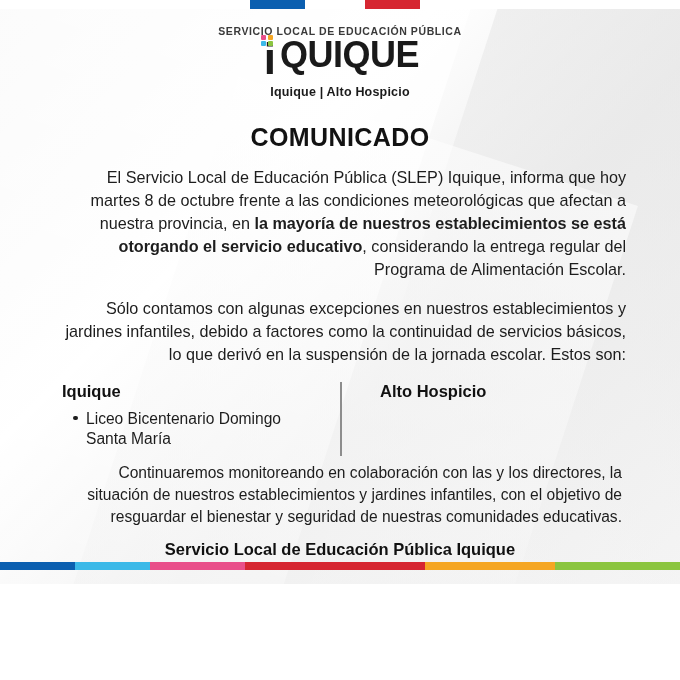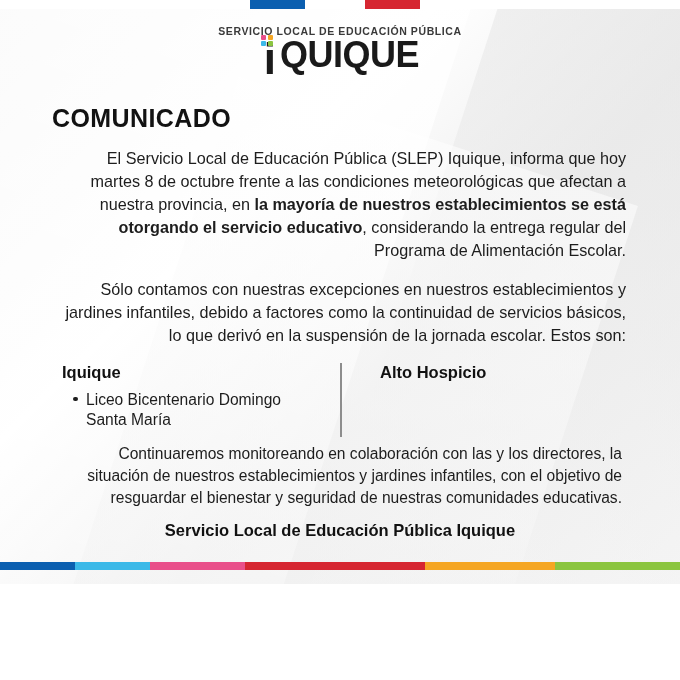--- a/index.html
+++ b/index.html
@@ -125,21 +125,21 @@
   .logo-sub {
     margin-top: 5px;
     font-size: 12.5px;
     font-weight: bold;
     color: #1a1a1a;
     letter-spacing: 0.2px;
   }
 
   
   .doc-title {
-    text-align: left;
+    text-align: center;
     font-size: 25px;
     font-weight: bold;
     color: #121212;
     letter-spacing: 0.4px;
     margin-top: 24px;
     margin-bottom: 14px;
   }
 
   
   .para {
@@ -251,27 +251,28 @@
           <span class="logo-dots">
             <i style="left:0px;top:0px;background:#e94f8a;"></i>
             <i style="left:7px;top:0px;background:#f5a623;"></i>
             <i style="left:0px;top:6px;background:#3bb9e8;"></i>
             <i style="left:7px;top:6px;background:#8bc53f;"></i>
           </span>
           <span class="stem">i</span>
         </span>
         <span class="logo-main">QUIQUE</span>
       </div>
+      <div class="logo-sub">Iquique | Alto Hospicio</div>
     </div>
 
     <div class="doc-title">COMUNICADO</div>
 
     <p class="para p1"><span>El Servicio Local de Educación Pública (SLEP) Iquique, informa que hoy martes 8 de octubre frente a las condiciones meteorológicas que afectan a nuestra provincia, en </span><b>la mayoría de nuestros establecimientos se está otorgando el servicio educativo</b><span>, considerando la entrega regular del Programa de Alimentación Escolar.</span></p>
 
-    <p class="para p2">Sólo contamos con nuestras excepciones en nuestros establecimientos y jardines infantiles, debido a factores como la continuidad de servicios básicos, lo que derivó en la suspensión de la jornada escolar. Estos son:</p>
+    <p class="para p2">Sólo contamos con algunas excepciones en nuestros establecimientos y jardines infantiles, debido a factores como la continuidad de servicios básicos, lo que derivó en la suspensión de la jornada escolar. Estos son:</p>
 
     <div class="columns">
       <div class="col left">
         <div class="col-title">Iquique</div>
         <ul class="col-list">
           <li>Liceo Bicentenario Domingo Santa María</li>
         </ul>
       </div>
       <div class="col right">
         <div class="col-title">Alto Hospicio</div>

